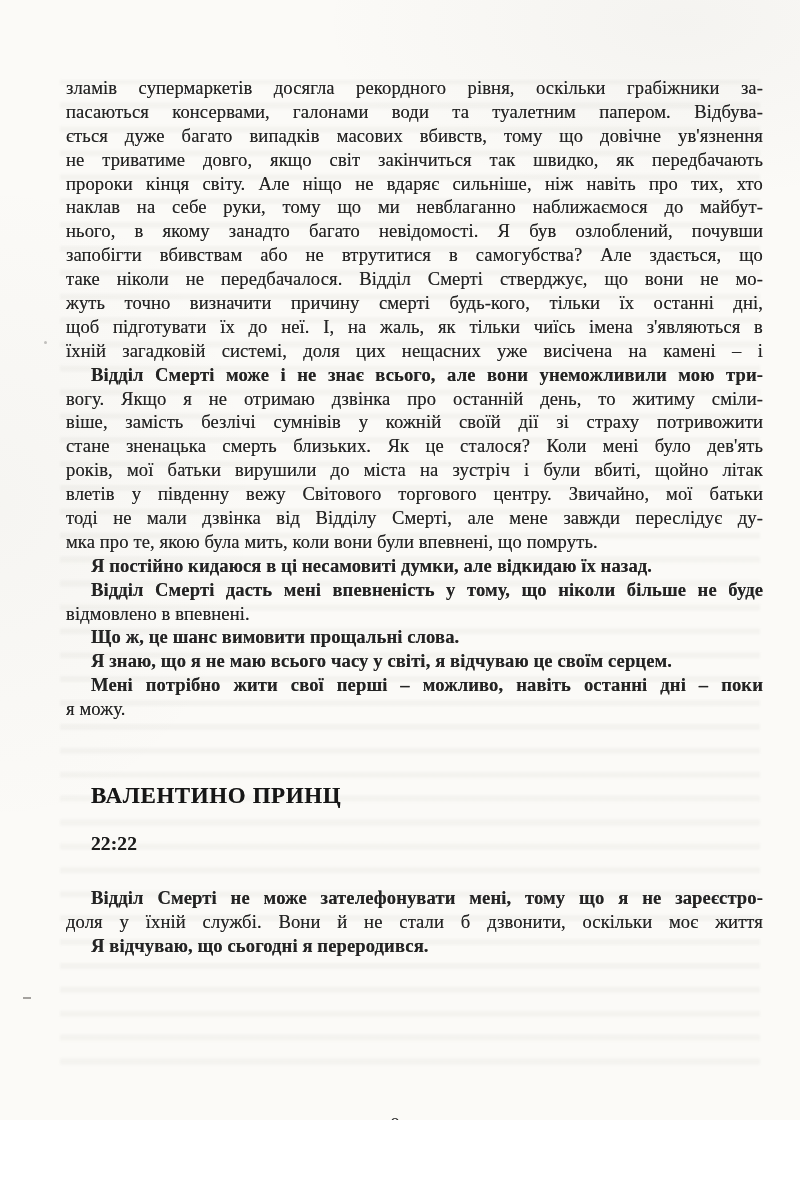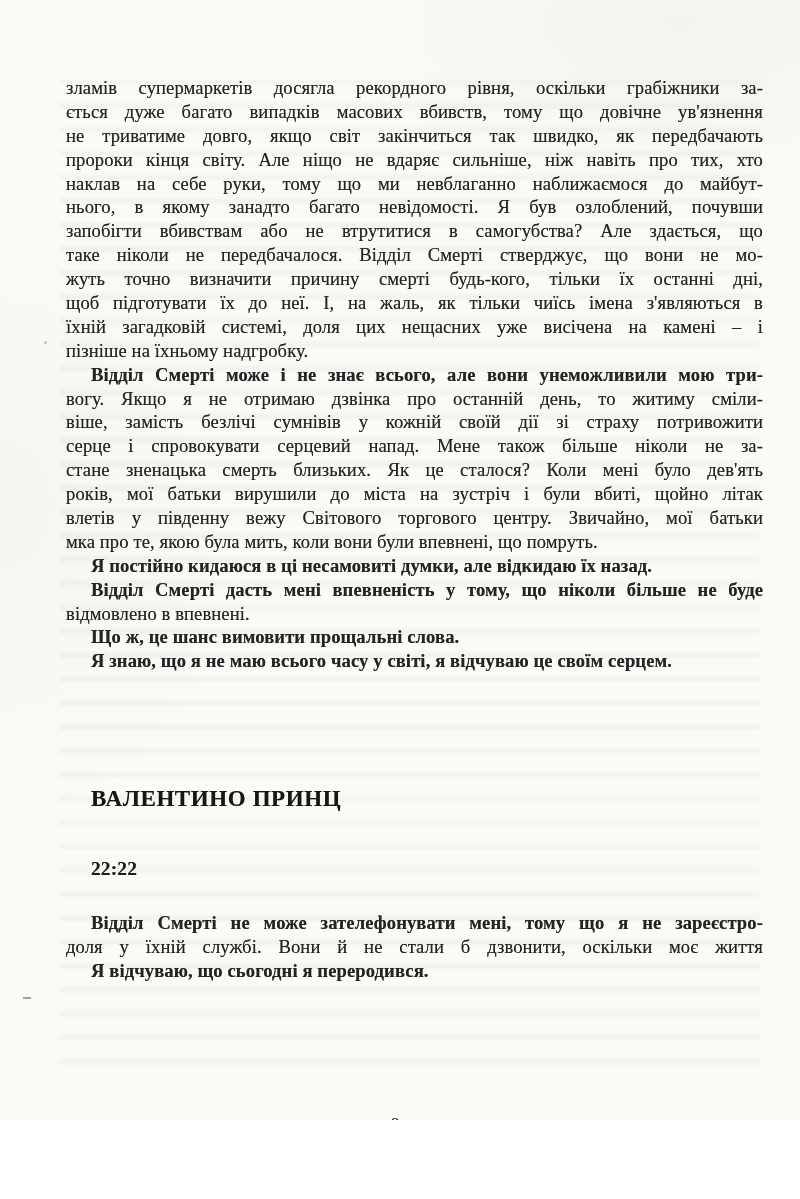--- a/index.html
+++ b/index.html
@@ -54,30 +54,30 @@
   }
   .line.last {
     text-align: left;
     text-align-last: left;
   }
   .line.indent {
     padding-left: 25px;
     font-weight: bold;
   }
   .chapter-heading {
-    margin-top: 112px;
+    margin-top: 61px;
     padding-left: 25px;
     font-size: 23px;
     font-weight: bold;
     letter-spacing: 0.6px;
     color: #161616;
     line-height: 28px;
   }
   .time-heading {
-    margin-top: 44px;
+    margin-top: 22px;
     margin-bottom: 30px;
     padding-left: 25px;
     font-size: 19.5px;
     font-weight: bold;
     color: #1c1c1c;
     line-height: 24px;
   }
   .page-number {
     position: absolute;
     top: 1114px;
@@ -119,54 +119,58 @@
   }
 </style>
 </head>
 <body>
 
 <div class="page">
   <div class="bleed-overlay"></div>
   <div class="page-text">
       <div class="paragraph">
         <div class="line">зламів супермаркетів досягла рекордного рівня, оскільки грабіжники за-</div>
+        <div class="line">пасаються консервами, галонами води та туалетним папером. Відбува-</div>
         <div class="line">ється дуже багато випадків масових вбивств, тому що довічне ув'язнення</div>
         <div class="line">не триватиме довго, якщо світ закінчиться так швидко, як передбачають</div>
         <div class="line">пророки кінця світу. Але ніщо не вдаряє сильніше, ніж навіть про тих, хто</div>
         <div class="line">наклав на себе руки, тому що ми невблаганно наближаємося до майбут-</div>
         <div class="line">нього, в якому занадто багато невідомості. Я був озлоблений, почувши</div>
         <div class="line">запобігти вбивствам або не втрутитися в самогубства? Але здається, що</div>
         <div class="line">таке ніколи не передбачалося. Відділ Смерті стверджує, що вони не мо-</div>
         <div class="line">жуть точно визначити причину смерті будь-кого, тільки їх останні дні,</div>
         <div class="line">щоб підготувати їх до неї. І, на жаль, як тільки чиїсь імена з'являються в</div>
         <div class="line">їхній загадковій системі, доля цих нещасних уже висічена на камені – і</div>
-        <div class="line last">пізніше на їхньому надгробку.</div>
       </div>
       <div class="paragraph">
         <div class="line indent">Відділ Смерті може і не знає всього, але вони унеможливили мою три-</div>
         <div class="line">вогу. Якщо я не отримаю дзвінка про останній день, то житиму сміли-</div>
         <div class="line">віше, замість безлічі сумнівів у кожній своїй дії зі страху потривожити</div>
-        <div class="line">серце і спровокувати серцевий напад. Мене також більше ніколи не за-</div>
         <div class="line">стане зненацька смерть близьких. Як це сталося? Коли мені було дев'ять</div>
         <div class="line">років, мої батьки вирушили до міста на зустріч і були вбиті, щойно літак</div>
         <div class="line">влетів у південну вежу Світового торгового центру. Звичайно, мої батьки</div>
+        <div class="line">тоді не мали дзвінка від Відділу Смерті, але мене завжди переслідує ду-</div>
         <div class="line last">мка про те, якою була мить, коли вони були впевнені, що помруть.</div>
       </div>
       <div class="paragraph">
         <div class="line last indent">Я постійно кидаюся в ці несамовиті думки, але відкидаю їх назад.</div>
       </div>
       <div class="paragraph">
         <div class="line indent">Відділ Смерті дасть мені впевненість у тому, що ніколи більше не буде</div>
         <div class="line last">відмовлено в впевнені.</div>
       </div>
       <div class="paragraph">
         <div class="line last indent">Що ж, це шанс вимовити прощальні слова.</div>
       </div>
       <div class="paragraph">
         <div class="line last indent">Я знаю, що я не маю всього часу у світі, я відчуваю це своїм серцем.</div>
+      </div>
+      <div class="paragraph">
+        <div class="line indent">Мені потрібно жити свої перші – можливо, навіть останні дні – поки</div>
+        <div class="line last">я можу.</div>
       </div>
       <div class="chapter-heading">ВАЛЕНТИНО ПРИНЦ</div>
       <div class="time-heading">22:22</div>
       <div class="paragraph">
         <div class="line indent">Відділ Смерті не може зателефонувати мені, тому що я не зареєстро-</div>
         <div class="line">доля у їхній службі. Вони й не стали б дзвонити, оскільки моє життя</div>
       </div>
       <div class="paragraph">
         <div class="line last indent">Я відчуваю, що сьогодні я переродився.</div>
       </div>

